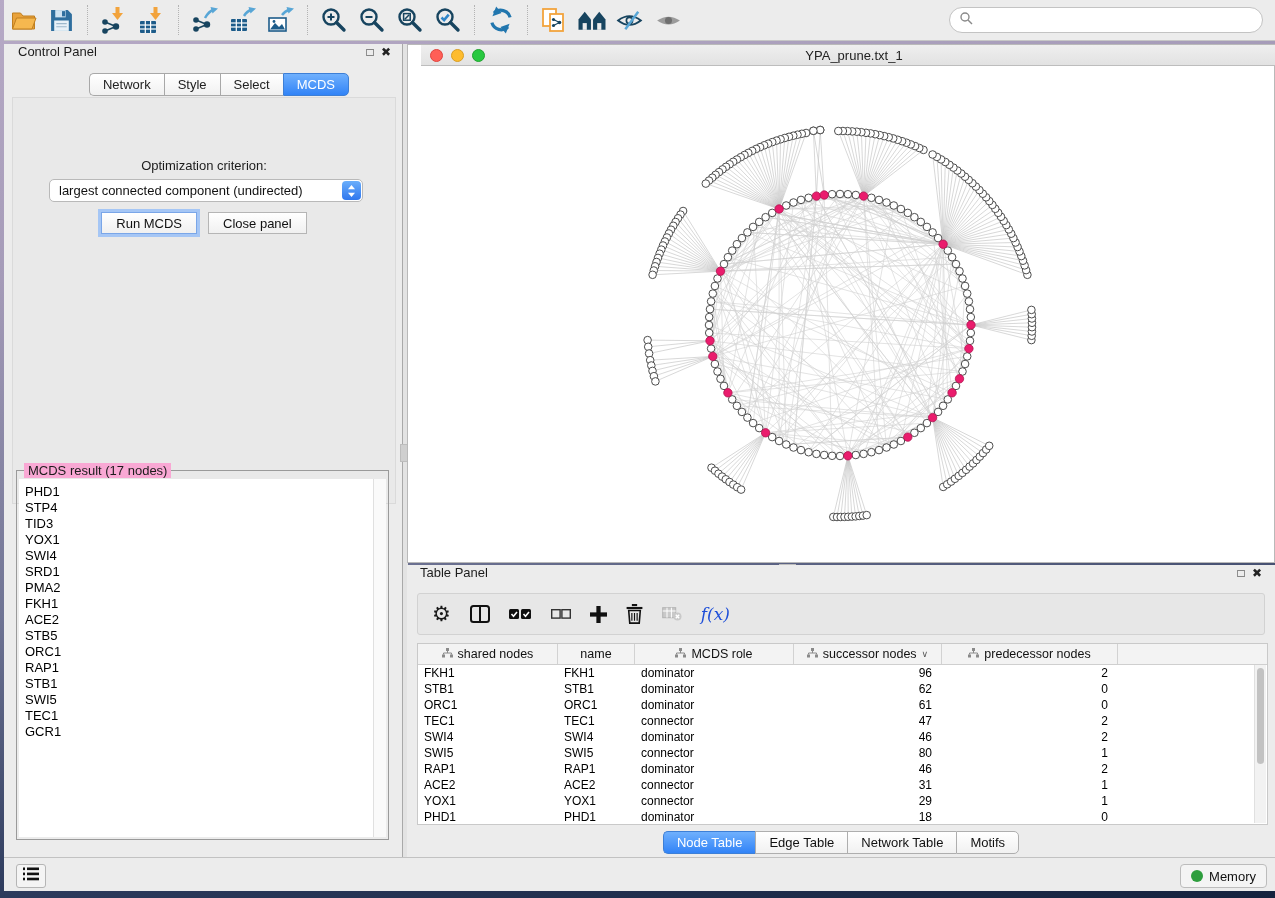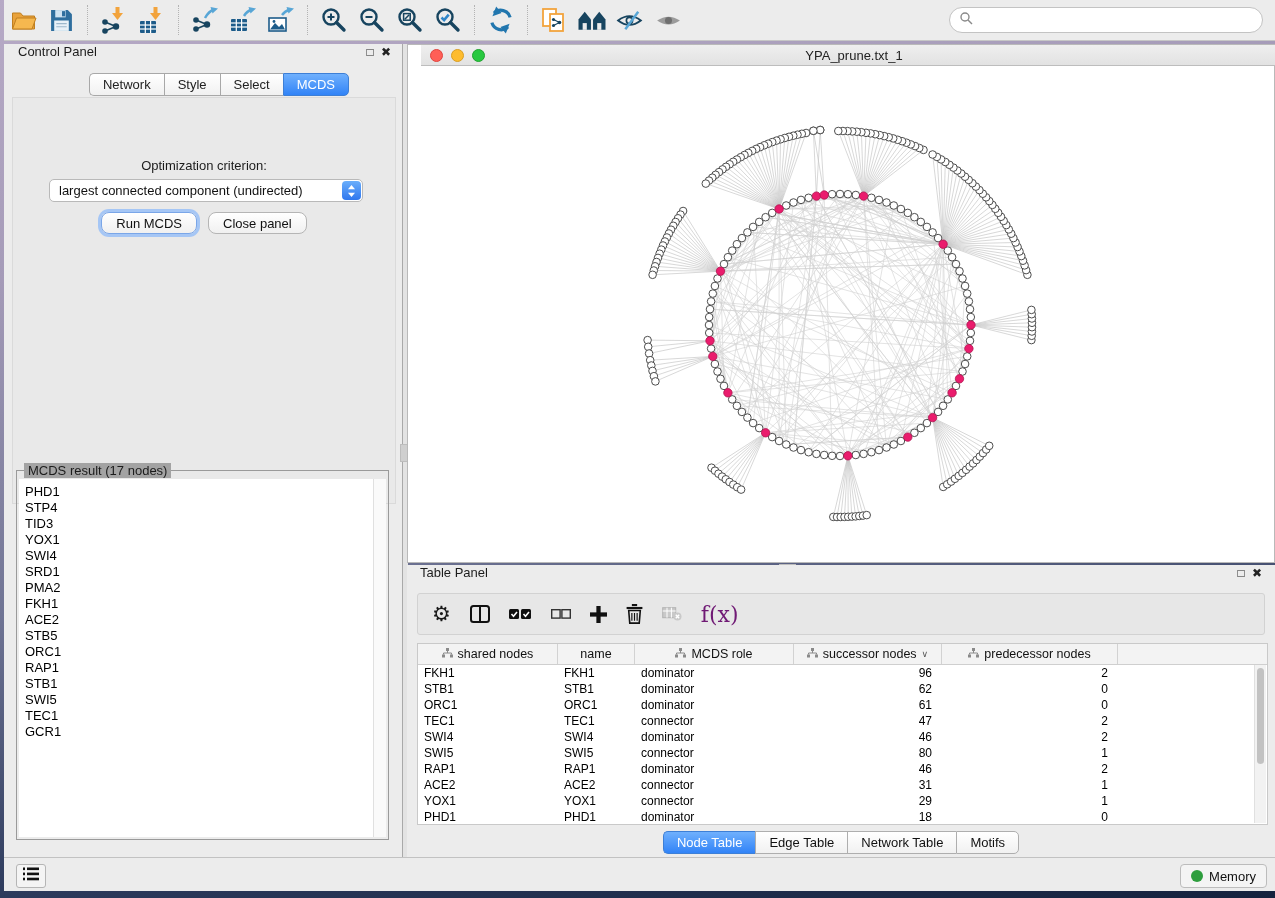--- a/index.html
+++ b/index.html
@@ -29,24 +29,24 @@
   .cp-tabs{position:absolute;left:0;top:29px;width:100%;display:flex;justify-content:center;margin-left:16px;}
   .cp-tab{font-size:13px;padding:3px 13px;background:linear-gradient(#ffffff,#f1f1f1);border:1px solid #a8a8a8;border-right:none;color:#222;}
   .cp-tab:first-child{border-radius:5px 0 0 5px;}
   .cp-tab:last-child{border-radius:0 5px 5px 0;border-right:1px solid #a8a8a8;}
   .cp-tab.active{background:linear-gradient(#6fb0fd,#3183f7);color:#fff;border-color:#3d7fd6;}
   .cp-inner{position:absolute;left:8px;top:53px;width:382px;height:405px;background:#e9e9e9;border:1px solid #dadada;}
   .opt-label{position:absolute;left:0;top:60px;width:100%;text-align:center;font-size:13px;color:#1c1c1c;}
   .dropdown{position:absolute;left:36px;top:81px;width:314px;height:23px;background:#fff;border:1px solid #b9b9b9;border-radius:5px;display:flex;align-items:center;font-size:13px;color:#111;padding-left:9px;box-sizing:border-box;}
   .stepper{position:absolute;right:1px;top:1px;width:19px;height:19px;border-radius:4px;background:linear-gradient(#6aaefb,#2f77ee);display:flex;align-items:center;justify-content:center;}
   .btn-row{position:absolute;left:0;top:114px;width:100%;display:flex;justify-content:center;gap:11px;}
-  .mac-btn{height:22px;background:linear-gradient(#ffffff,#f0f0f0);border:1px solid #b5b5b5;border-radius:8px;font-size:13px;color:#111;padding:0 14px;display:flex;align-items:center;font-family:inherit;}
+  .mac-btn{height:22px;background:linear-gradient(#ffffff,#f0f0f0);border:1px solid #b5b5b5;border-radius:0;font-size:13px;color:#111;padding:0 14px;display:flex;align-items:center;font-family:inherit;}
   .mac-btn.focused{box-shadow:0 0 0 3px rgba(110,170,255,.55);border-color:#7aa6e8;}
   .groupbox{position:absolute;left:12px;top:426px;width:371px;height:368px;border:1px solid #9a9a9a;}
-  .groupbox .legend{position:absolute;top:-8px;left:7px;background:#a3a3a3;padding:0 4px;font-size:13px;color:#1c1c1c;}
+  .groupbox .legend{position:absolute;top:-8px;left:7px;background:#f9a8d4;padding:0 4px;font-size:13px;color:#1c1c1c;}
   .mcds-list{position:absolute;left:2px;top:8px;right:14px;bottom:2px;background:#fff;overflow:hidden;padding-top:5px;}
   .mcds-item{font-size:13px;line-height:16px;padding-left:6px;color:#000;}
   .mcds-scroll{position:absolute;top:8px;right:2px;bottom:2px;width:12px;background:#fafafa;border-left:1px solid #e0e0e0;}
 
   
   .v-split{left:402px;top:44px;width:5px;height:813px;background:#e3e3e3;border-left:1px solid #a9a9a9;}
   .v-grip{left:400px;top:444px;width:9px;height:16px;background:#cfcfcf;border:1px solid #bdbdbd;}
   .h-grip{left:779px;top:564px;width:15px;height:4px;background:#cfcfcf;border:1px solid #bdbdbd;}
 
   
@@ -55,21 +55,21 @@
   .traffic{display:flex;gap:8px;margin-left:9px;}
   .light{width:13px;height:13px;border-radius:50%;}
   .net-title{position:absolute;left:0;width:100%;text-align:center;font-size:13px;color:#222;}
   .net-canvas{position:absolute;left:0;top:21px;width:866px;height:496px;}
 
   
   .table-panel{left:407px;top:565px;width:868px;height:292px;background:#ececec;}
   .tp-toolbar{position:absolute;left:10px;top:28px;right:10px;height:42px;background:#e7e7e7;border:1px solid #d2d2d2;border-radius:3px;display:flex;align-items:center;padding-left:14px;gap:19px;box-sizing:border-box;}
   .tp-icon{display:flex;align-items:center;justify-content:center;}
   .gear-glyph{font-size:21px;color:#1a1a1a;line-height:20px;font-family:"DejaVu Sans",sans-serif;}
-  .fx{font-family:"DejaVu Serif",serif;font-size:22px;color:#701a75;}
+  .fx{font-family:"DejaVu Serif",serif;font-style:italic;font-size:17px;color:#1d4ed8;}
   .node-table{position:absolute;left:10px;top:78px;width:851px;height:182px;background:#fff;border:1px solid #c9c9c9;box-sizing:border-box;}
   .nt-header{display:flex;height:20px;background:#f3f3f3;border-bottom:1px solid #cfcfcf;}
   .th{display:flex;align-items:center;justify-content:center;gap:5px;font-size:12.5px;color:#111;border-right:1px solid #d2d2d2;box-sizing:border-box;background:#f3f3f3;}
   .sort-chevron{font-size:9px;color:#555;}
   .nt-body .tr{display:flex;height:16px;align-items:center;}
   .td{font-size:12px;color:#000;box-sizing:border-box;overflow:hidden;white-space:nowrap;}
   .td.left{padding-left:6px;text-align:left;}
   .td.right{padding-right:10px;text-align:right;}
   .nt-scroll{position:absolute;top:21px;right:1px;bottom:1px;width:11px;background:#f2f2f2;border-left:1px solid #e0e0e0;}
   .nt-thumb{position:absolute;top:3px;left:1.5px;width:7px;height:96px;background:#c2c2c2;border-radius:4px;}

